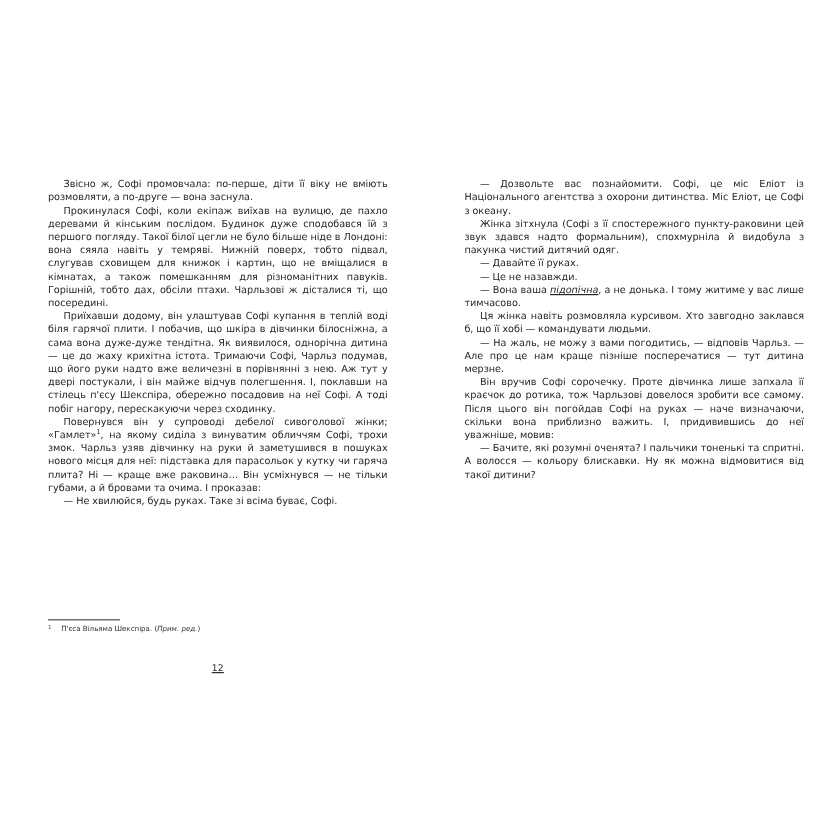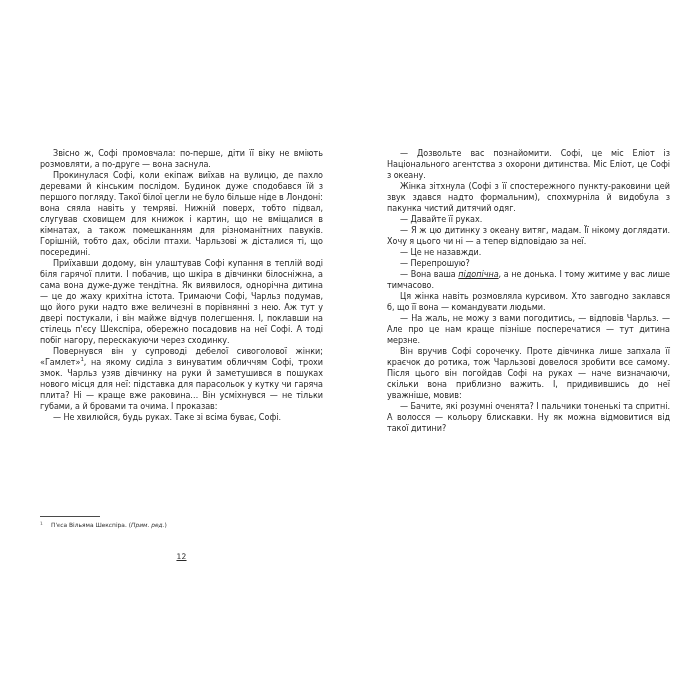--- a/index.html
+++ b/index.html
@@ -133,25 +133,23 @@
     </div>
 
     <div class="folio">12</div>
   </div>
 
   <div class="page page-right">
     <div class="textblock">
       <p class="para">— Дозвольте вас познайомити. Софі, це міс Еліот із Національного агентства з охорони дитинства. Міс Еліот, це Софі з океану.</p>
       <p class="para">Жінка зітхнула (Софі з її спостережного пункту-раковини цей звук здався надто формальним), спохмурніла й видобула з пакунка чистий дитячий одяг.</p>
       <p class="para">— Давайте її руках.</p>
-      <p class="para">— Я ж цю дитинку з океану витяг, мадам. Її нікому доглядати. Хочу я цього чи ні — а тепер відповідаю за неї.</p>
       <p class="para">— Це не назавжди.</p>
-      <p class="para">— Перепрошую?</p>
       <p class="para"><span>— Вона ваша </span><em>підопічна</em><span>, а не донька. І тому житиме у вас лише тимчасово.</span></p>
-      <p class="para">Ця жінка навіть розмовляла курсивом. Хто завгодно заклався б, що її вона — командувати людьми.</p>
+      <p class="para">Ця жінка навіть розмовляла курсивом. Хто завгодно заклався б, що її хобі — командувати людьми.</p>
       <p class="para">— На жаль, не можу з вами погодитись, — відповів Чарльз. — Але про це нам краще пізніше посперечатися — тут дитина мерзне.</p>
       <p class="para">Він вручив Софі сорочечку. Проте дівчинка лише запхала її краєчок до ротика, тож Чарльзові довелося зробити все самому. Після цього він погойдав Софі на руках — наче визначаючи, скільки вона приблизно важить. І, придивившись до неї уважніше, мовив:</p>
       <p class="para">— Бачите, які розумні оченята? І пальчики тоненькі та спритні. А волосся — кольору блискавки. Ну як можна відмовитися від такої дитини?</p>
     </div>
 
   </div>
 
 </div>
 
 </body></html>

